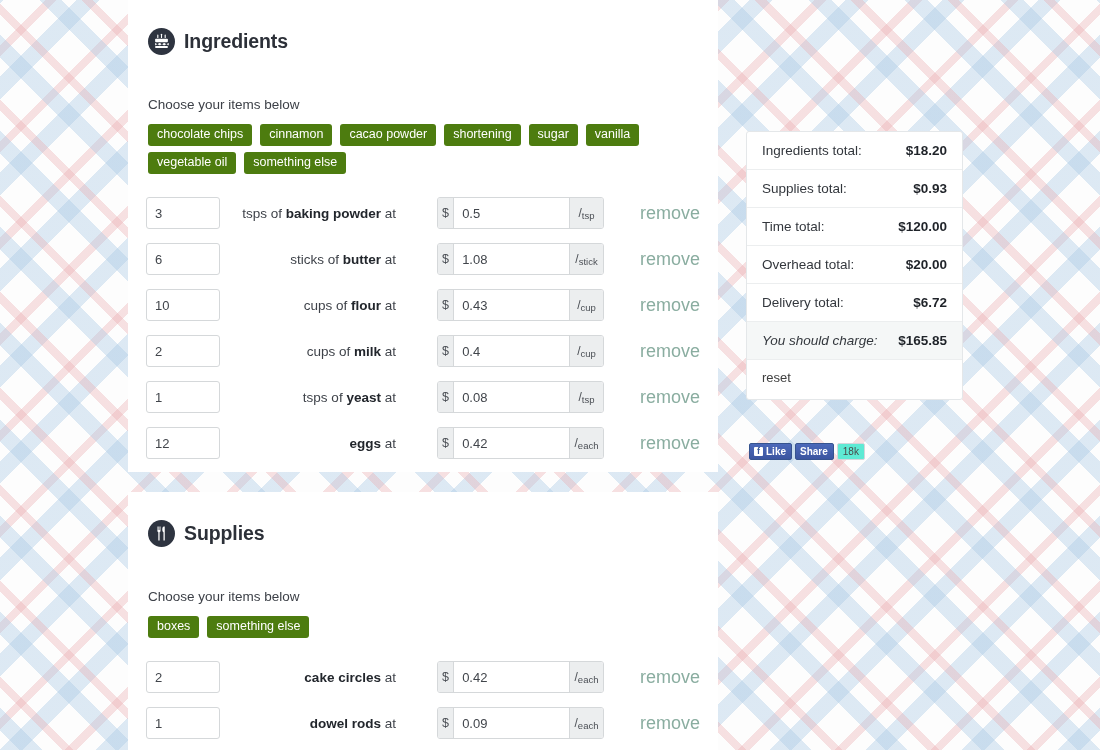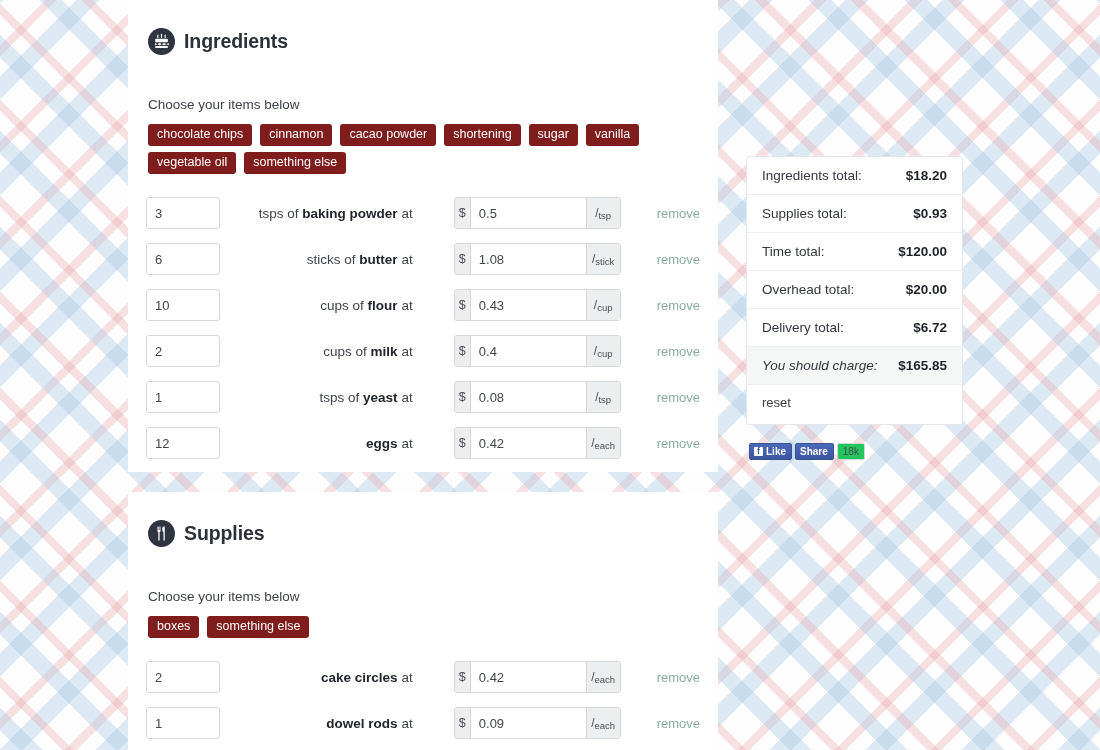--- a/index.html
+++ b/index.html
@@ -67,21 +67,21 @@
   #card-supplies .choose-text { margin-top: 38px; }
 
   
   .tag-wrap {
     display: flex; flex-wrap: wrap;
     gap: 6px 8px;
     margin: 0 0 16px 2px;
     max-width: 520px;
   }
   .tag {
-    background: #7f1d1d;
+    background: #4d7c0f;
     color: #ffffff;
     font-size: 12.5px;
     padding: 4px 9px 5px 9px;
     border-radius: 3px;
     line-height: 1.05;
     white-space: nowrap;
     cursor: pointer;
     user-select: none;
   }
 
@@ -156,32 +156,32 @@
     white-space: nowrap;
   }
   .pg-suffix sub {
     font-size: 9.5px;
     vertical-align: baseline;
     position: relative;
     top: 2px;
   }
   .remove {
     margin-left: 36px;
-    font-size: 13px;
+    font-size: 18px;
     color: #8aada0;
     cursor: pointer;
     flex: 0 0 auto;
     text-decoration: none;
   }
 
   
   #totals {
     position: absolute;
     left: 746px;
-    top: 156px;
+    top: 131px;
     width: 217px;
     background: #ffffff;
     border: 1px solid #e4e7e9;
     border-radius: 3px;
   }
   .tot-row {
     display: flex;
     align-items: center;
     justify-content: space-between;
     padding: 0 15px;
@@ -233,21 +233,21 @@
     color: #3b5998;
     font-size: 9px;
     font-weight: bold;
     text-align: center;
     line-height: 9px;
     border-radius: 1px;
   }
   .fb-count {
     display: flex; align-items: center;
     padding: 0 5px;
-    background: #22c55e;
+    background: #5eead4;
     border: 1px solid #d3d6db;
     border-radius: 2px;
     color: #4a4a4a;
     font-size: 10px;
     position: relative;
   }
 </style>
 </head>
 <body>
 

